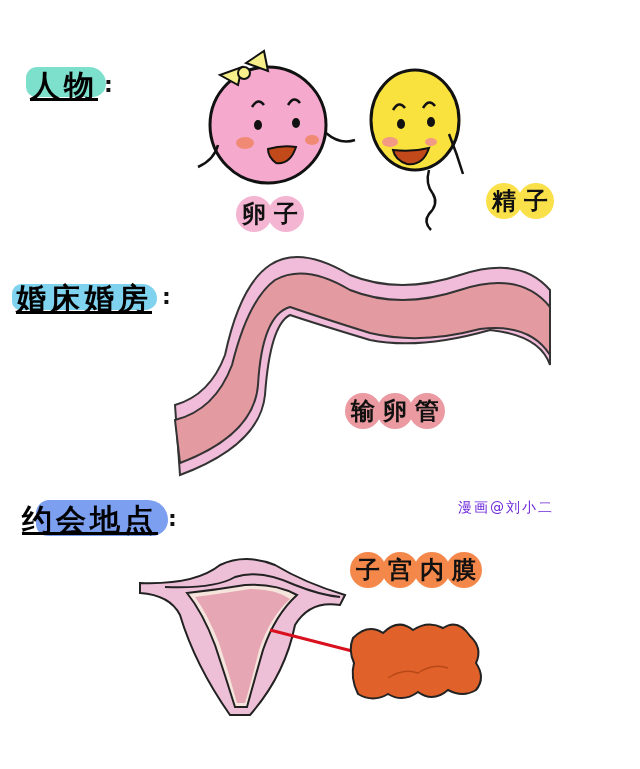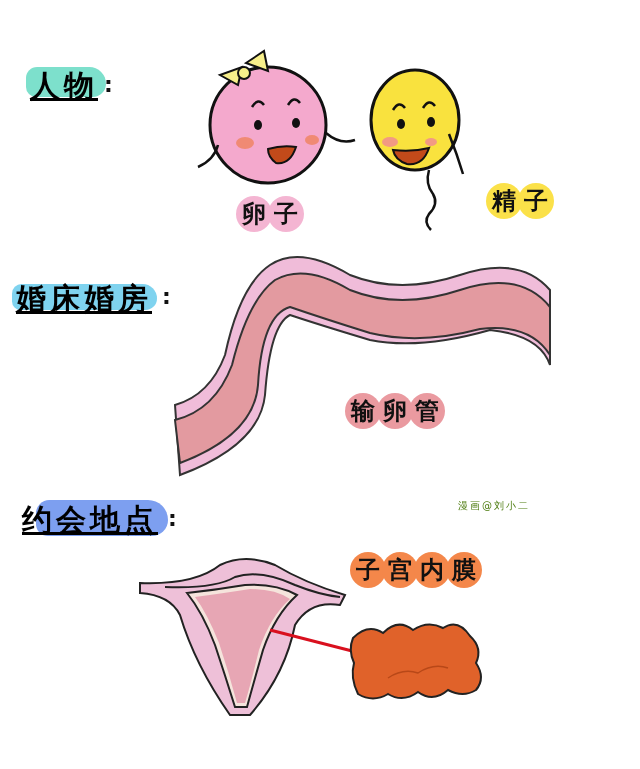--- a/index.html
+++ b/index.html
@@ -6,21 +6,21 @@
   body { width:640px; height:769px; position:relative; overflow:hidden;
          font-family:"DejaVu Sans", sans-serif; }
   .section-label { position:absolute; font-size:30px; font-weight:bold; color:#000000;
                    letter-spacing:4px; white-space:nowrap;text-decoration:underline; }
   .brush { position:absolute; border-radius:20px 30px 24px 18px; z-index:0; }
   .label-text { position:relative; z-index:1; }
   .colon { position:absolute; font-size:22px; font-weight:bold; color:#111; }
   .bubble-row { position:absolute; display:flex; }
   .bubble { width:36px; height:36px; border-radius:50%; display:flex; align-items:center;
             justify-content:center; font-size:24px; font-weight:bold; color:#111; margin-right:-4px; }
-  .watermark { position:absolute; font-size:10px; color:#4d7c0f; letter-spacing:2px; }
+  .watermark { position:absolute; font-size:14px; color:#6d28d9; letter-spacing:2px; }
   svg { position:absolute; overflow:visible; }
 </style>
 </head>
 <body>
 
 <div class="brush" style="left:26px;top:67px;width:80px;height:30px;background:#7de0cc;"></div>
 <div class="section-label" style="left:30px;top:66px;">
   <span class="label-text">人物</span>
 </div>
 <div class="colon" style="left:104px;top:72px;">:</div>

